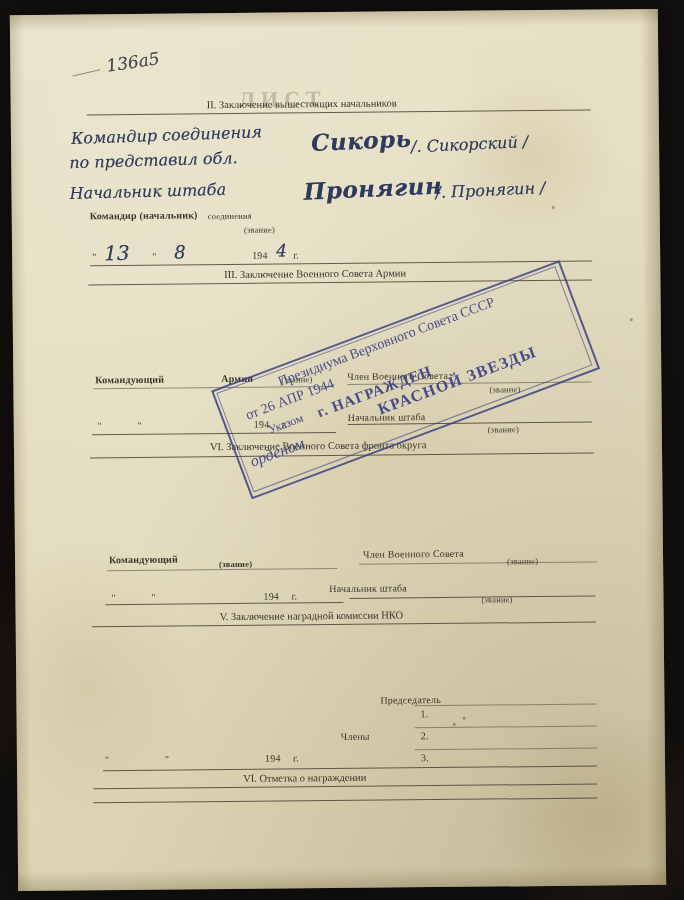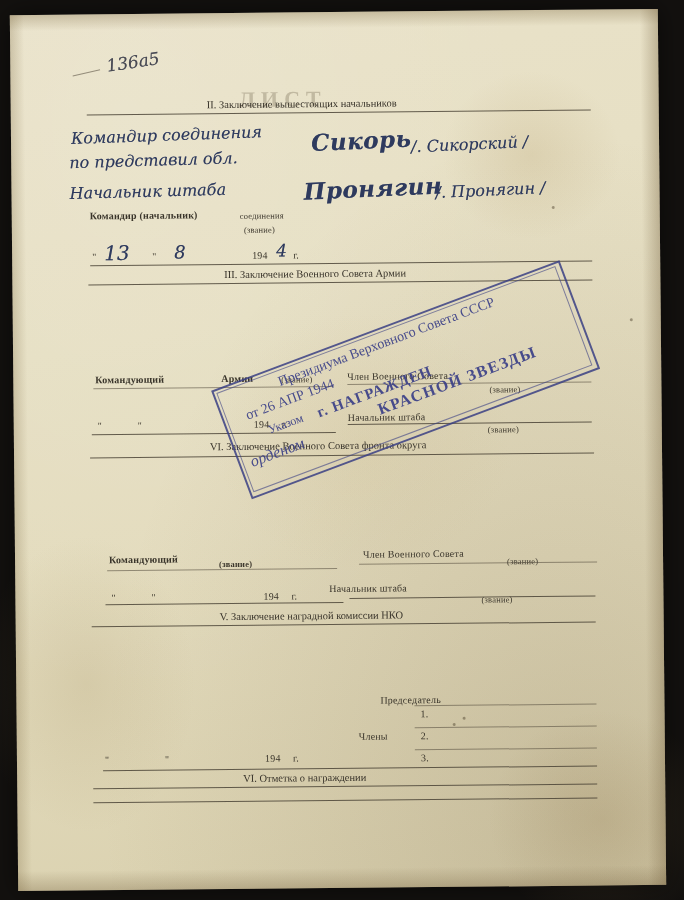--- a/index.html
+++ b/index.html
@@ -143,21 +143,21 @@
     <div class="hand mid" style="left:400px;top:124px;transform:rotate(-2deg);">/. Сикорский /</div>
 
     <div class="hand mid" style="left:58px;top:168px;transform:rotate(-1deg);">Начальник штаба</div>
     <div class="hand big" style="left:292px;top:163px;transform:rotate(-2deg);">Пронягин</div>
     <div class="hand mid" style="left:424px;top:170px;transform:rotate(-2deg);">/. Пронягин /</div>
 
     <div class="hand pencil small" style="left:96px;top:38px;font-size:17px;transform:rotate(-8deg);">136а5</div>
     <div class="rule thin" style="left:62px;top:58px;width:28px;transform:rotate(-12deg);"></div>
 
     <div class="typed b" style="left:78px;top:196px;">Командир (начальник)</div>
-    <div class="typed sm" style="left:196px;top:198px;margin-left:32px;">соединения</div>
+    <div class="typed sm" style="left:196px;top:198px;">соединения</div>
     <div class="typed sm" style="left:232px;top:212px;">(звание)</div>
 
     <div class="typed" style="left:80px;top:237px;">"</div>
     <div class="hand mid" style="left:92px;top:227px;font-size:20px;">13</div>
     <div class="typed" style="left:140px;top:237px;">"</div>
     <div class="hand mid" style="left:162px;top:228px;font-size:18px;">8</div>
     <div class="typed" style="left:240px;top:237px;">194</div>
     <div class="hand mid" style="left:264px;top:228px;font-size:17px;">4</div>
     <div class="typed" style="left:281px;top:237px;">г.</div>
     <div class="rule" style="left:78px;top:251px;width:502px;"></div>
@@ -199,21 +199,21 @@
     <div class="typed" style="left:314px;top:571px;">Начальник штаба</div>
     <div class="typed sm" style="left:466px;top:584px;">(звание)</div>
     <div class="rule" style="left:90px;top:590px;width:238px;"></div>
     <div class="rule" style="left:334px;top:586px;width:246px;"></div>
 
     <div class="section" style="left:204px;top:598px;">V. Заключение наградной комиссии НКО</div>
     <div class="rule" style="left:76px;top:612px;width:504px;"></div>
 
     <div class="typed" style="left:364px;top:683px;">Председатель</div>
     <div class="typed" style="left:404px;top:697px;">1.</div>
-    <div class="typed" style="left:342px;top:719px;">Члены</div>
+    <div class="typed" style="left:324px;top:719px;">Члены</div>
     <div class="typed" style="left:404px;top:719px;">2.</div>
     <div class="typed" style="left:404px;top:741px;">3.</div>
     <div class="rule thin" style="left:398px;top:694px;width:182px;"></div>
     <div class="rule thin" style="left:398px;top:716px;width:182px;"></div>
     <div class="rule thin" style="left:398px;top:738px;width:182px;"></div>
     <div class="dot" style="left:446px;top:706px;"></div>
 
     <div class="typed" style="left:88px;top:740px;">"</div>
     <div class="typed" style="left:148px;top:740px;">"</div>
     <div class="typed" style="left:248px;top:740px;">194</div>

